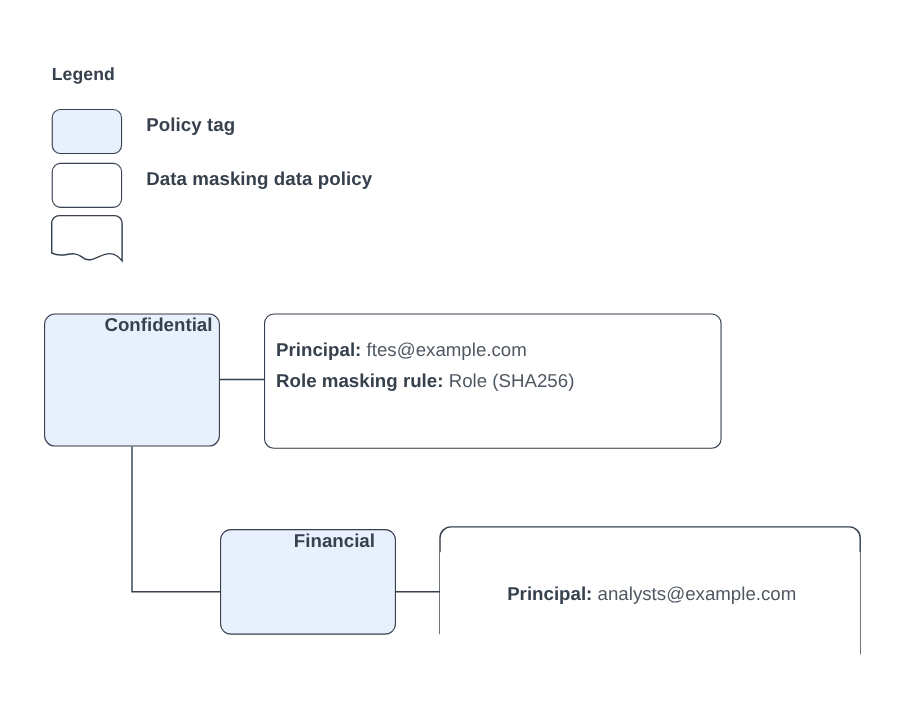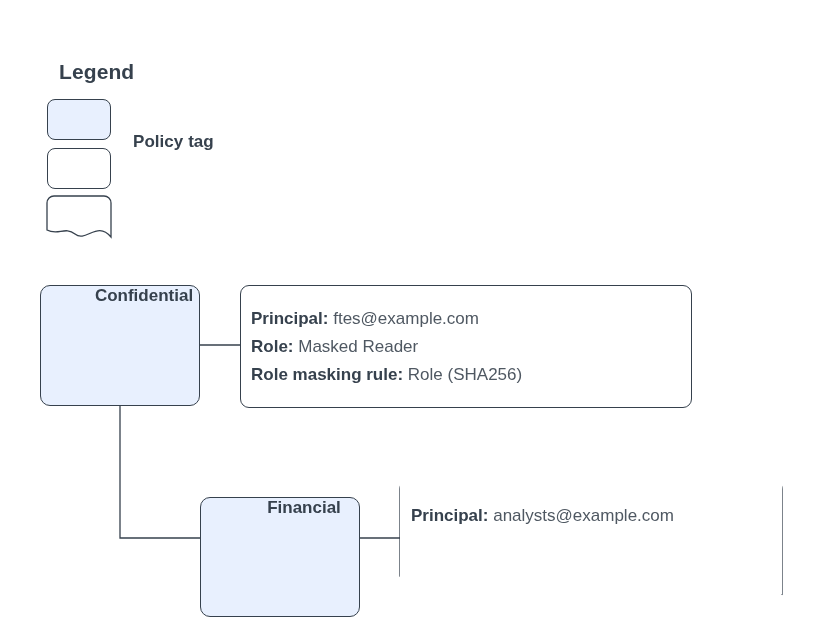--- a/index.html
+++ b/index.html
@@ -21,36 +21,34 @@
     left: 0; top: 0;
     width: 820px;
     height: 640px;
   }
 
   
   .legend-title {
     position: absolute;
     left: 47px;
     top: 60px;
-    font-size: 21px;
+    font-size: 16px;
     font-weight: bold;
     letter-spacing: 0.1px;
     color: #36414d;
     white-space: nowrap;
-    margin-left: 12px;
   }
   .legend-label {
     position: absolute;
     left: 133px;
     font-size: 17px;
     font-weight: bold;
     color: #36414d;
     white-space: nowrap;
     letter-spacing: 0.05px;
-    margin-top: 28px;
   }
   .legend-label.l1 { top: 104px; }
   .legend-label.l2 { top: 153px; }
   .legend-label.l3 { top: 201px; }
 
   .swatch {
     position: absolute;
     left: 47px;
     width: 64px;
     height: 41px;
@@ -94,50 +92,50 @@
   #node-confidential {
     left: 40px;
     top: 285px;
     width: 160px;
     height: 121px;
   }
   #node-financial {
     left: 200px;
     top: 481px;
     width: 160px;
-    height: 120px;
-    margin-top: 16px;
+    height: 96px;
   }
 
   
   .infobox {
     position: absolute;
     box-sizing: border-box;
     background: #ffffff;
   }
   #info-confidential {
     left: 240px;
     top: 285px;
-    width: 452px;
+    width: 416px;
     height: 123px;
     border: 1.3px solid #36414d;
     border-radius: 9px;
   }
   #info-confidential .lines {
     position: absolute;
     left: 10px;
     top: 19px;
     right: 8px;
   }
   #info-financial {
     left: 400px;
-    top: 478px;
+    top: 502px;
     width: 382px;
     height: 116px;
     border: none;
+    text-align: center;
   }
   #info-financial .lines {
     position: absolute;
     left: 11px;
     top: 24px;
     right: 8px;
     z-index: 2;
   }
   .line {
     font-size: 17px;
@@ -185,40 +183,37 @@
              L47,203 A7,7 0 0 1 54,196 Z" fill="#ffffff" stroke="#36414d" stroke-width="1.3"></path>
   </svg>
 
   <div class="legend-title">Legend</div>
 
   <div class="swatch s1"></div>
   <div class="swatch s2"></div>
   <div class="swatch s3"></div>
 
   <div class="legend-label l1">Policy tag</div>
+  <div class="legend-label l2">Data masking data policy</div>
 
   <div class="node" id="node-confidential">
     <span>Confidential</span>
   </div>
 
   <div class="node" id="node-financial">
     <span>Financial</span>
   </div>
 
   <div class="infobox" id="info-confidential">
     <div class="lines">
       <div class="line">
         <span class="k">Principal:</span>
         <span class="v">ftes@example.com</span>
       </div>
       <div class="line">
-        <span class="k">Role:</span>
-        <span class="v">Masked Reader</span>
-      </div>
-      <div class="line">
         <span class="k">Role masking rule:</span>
         <span class="v">Role (SHA256)</span>
       </div>
     </div>
   </div>
 
   <div class="infobox" id="info-financial">
     <div class="lines">
       <div class="line">
         <span class="k">Principal:</span>

